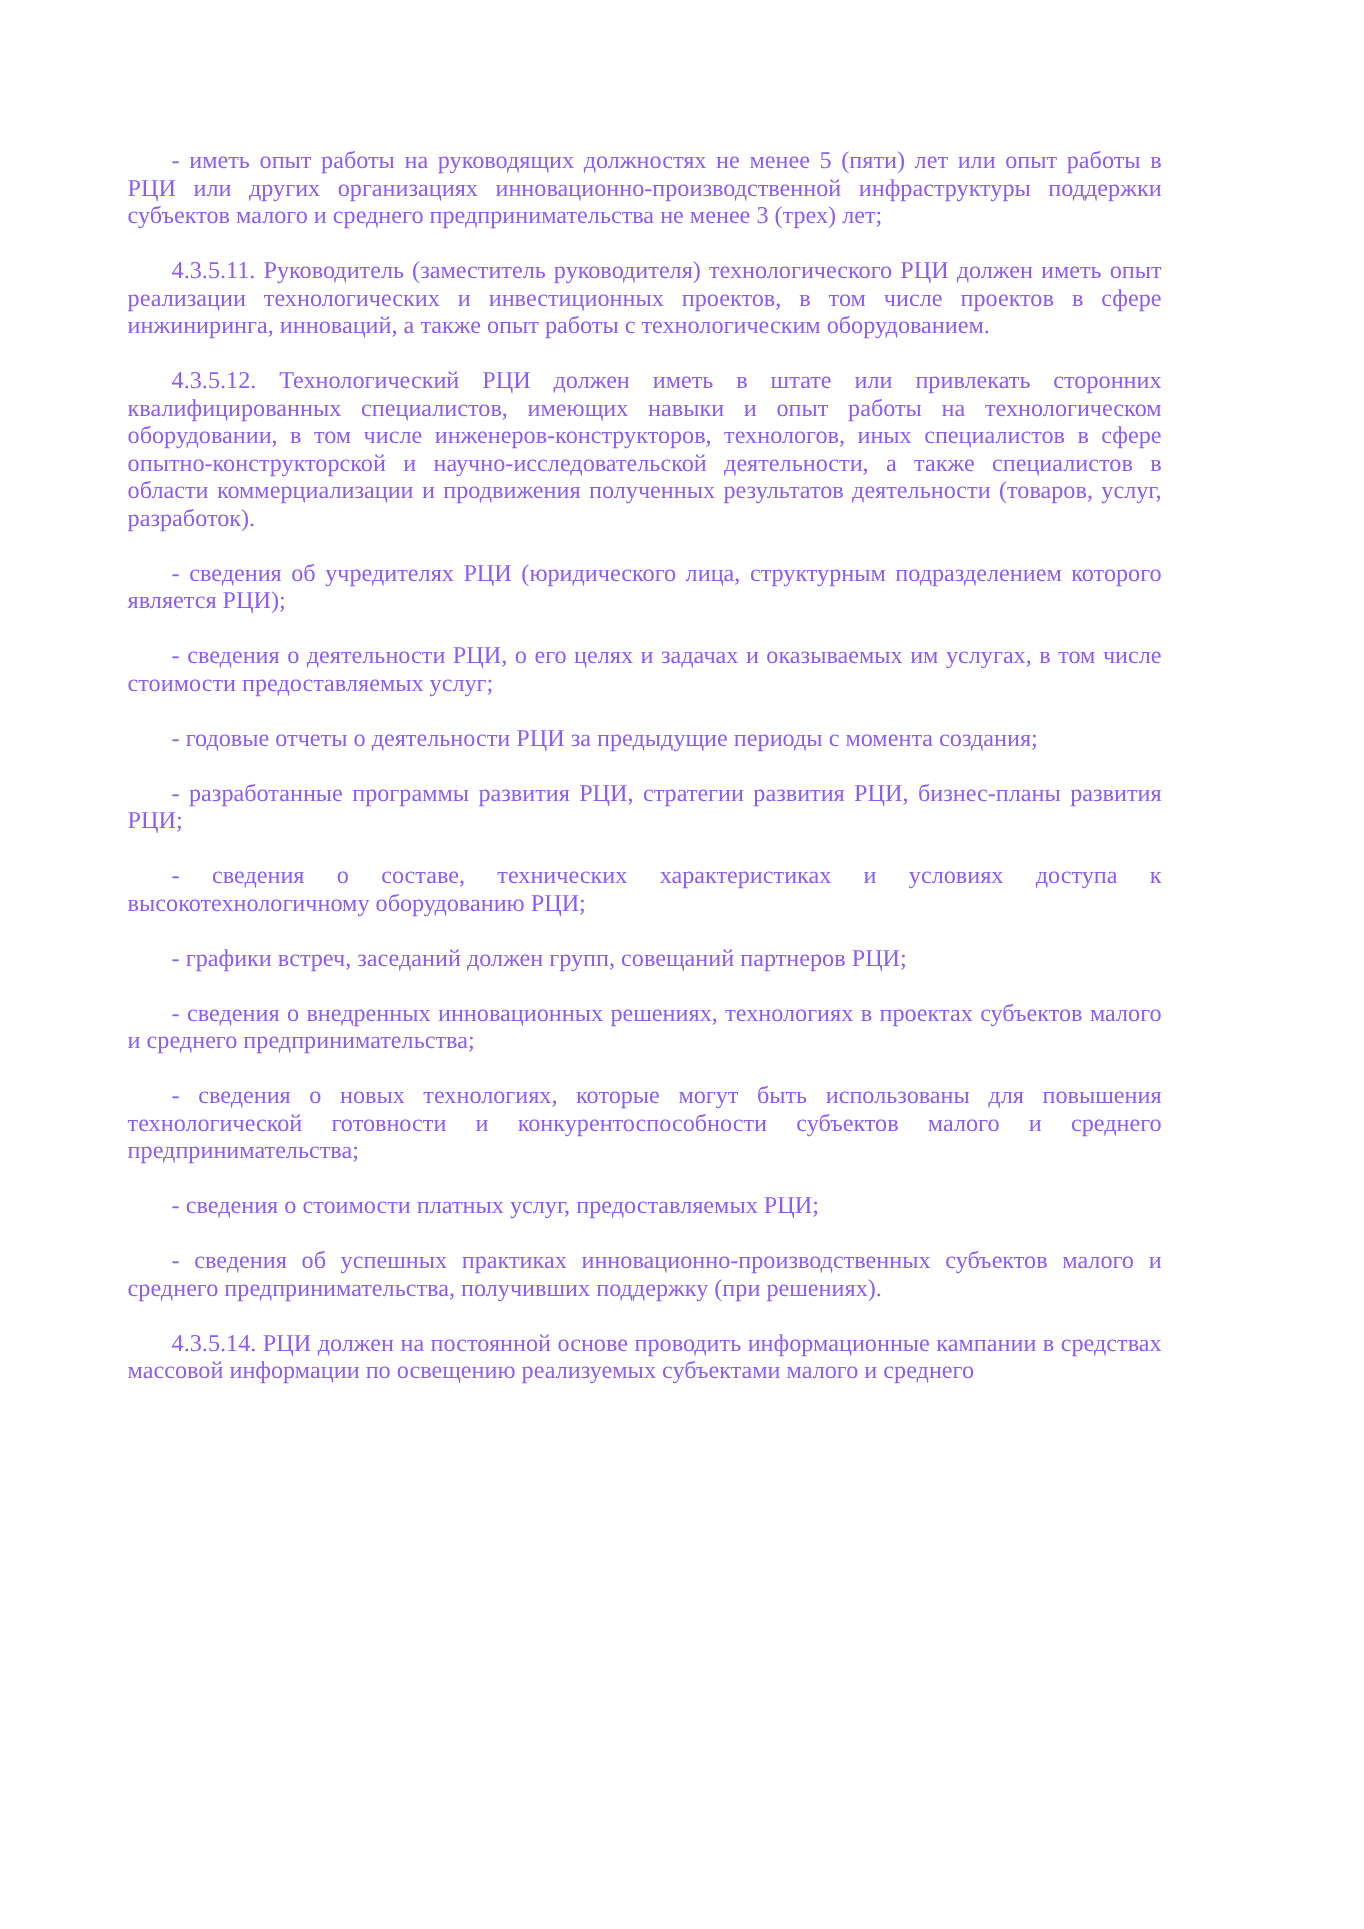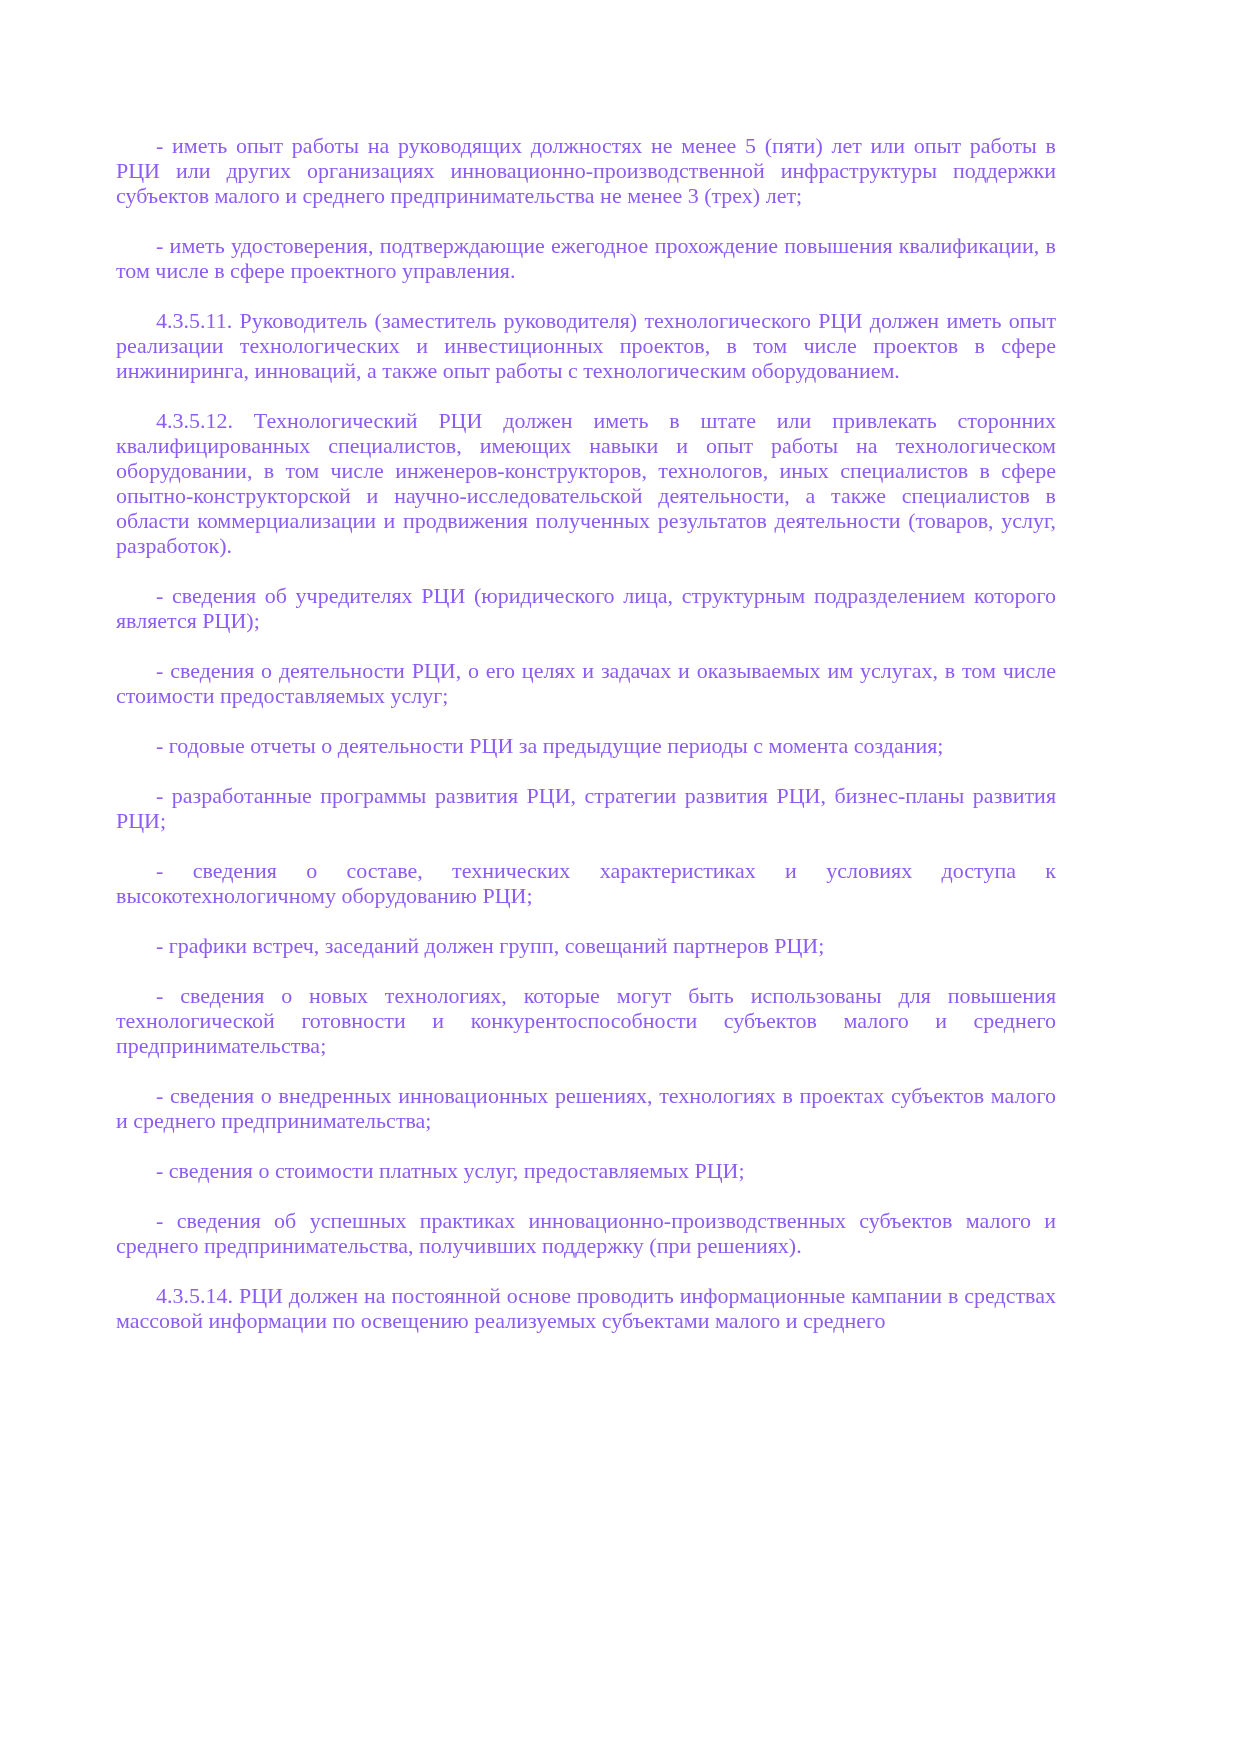--- a/index.html
+++ b/index.html
@@ -18,27 +18,26 @@
     margin: 0 0 25px 0;
     text-align: justify;
     text-indent: 40px;
   }
 </style>
 </head>
 <body>
 
 <div class="page">
   <p class="para">- иметь опыт работы на руководящих должностях не менее 5 (пяти) лет или опыт работы в РЦИ или других организациях инновационно-производственной инфраструктуры поддержки субъектов малого и среднего предпринимательства не менее 3 (трех) лет;</p>
-  <p class="para">- иметь удостоверения, подтверждающие ежегодное прохождение повышения квалификации, в том числе в сфере проектного управления.</p>
   <p class="para">4.3.5.11. Руководитель (заместитель руководителя) технологического РЦИ должен иметь опыт реализации технологических и инвестиционных проектов, в том числе проектов в сфере инжиниринга, инноваций, а также опыт работы с технологическим оборудованием.</p>
   <p class="para">4.3.5.12. Технологический РЦИ должен иметь в штате или привлекать сторонних квалифицированных специалистов, имеющих навыки и опыт работы на технологическом оборудовании, в том числе инженеров-конструкторов, технологов, иных специалистов в сфере опытно-конструкторской и научно-исследовательской деятельности, а также специалистов в области коммерциализации и продвижения полученных результатов деятельности (товаров, услуг, разработок).</p>
   <p class="para">- сведения об учредителях РЦИ (юридического лица, структурным подразделением которого является РЦИ);</p>
   <p class="para">- сведения о деятельности РЦИ, о его целях и задачах и оказываемых им услугах, в том числе стоимости предоставляемых услуг;</p>
   <p class="para">- годовые отчеты о деятельности РЦИ за предыдущие периоды с момента создания;</p>
   <p class="para">- разработанные программы развития РЦИ, стратегии развития РЦИ, бизнес-планы развития РЦИ;</p>
   <p class="para">- сведения о составе, технических характеристиках и условиях доступа к высокотехнологичному оборудованию РЦИ;</p>
   <p class="para">- графики встреч, заседаний должен групп, совещаний партнеров РЦИ;</p>
+  <p class="para">- сведения о внедренных инновационных решениях, технологиях в проектах субъектов малого и среднего предпринимательства;</p>
   <p class="para">- сведения о новых технологиях, которые могут быть использованы для повышения технологической готовности и конкурентоспособности субъектов малого и среднего предпринимательства;</p>
-  <p class="para">- сведения о внедренных инновационных решениях, технологиях в проектах субъектов малого и среднего предпринимательства;</p>
   <p class="para">- сведения о стоимости платных услуг, предоставляемых РЦИ;</p>
   <p class="para">- сведения об успешных практиках инновационно-производственных субъектов малого и среднего предпринимательства, получивших поддержку (при решениях).</p>
   <p class="para">4.3.5.14. РЦИ должен на постоянной основе проводить информационные кампании в средствах массовой информации по освещению реализуемых субъектами малого и среднего</p>
 </div>
 
 </body></html>

